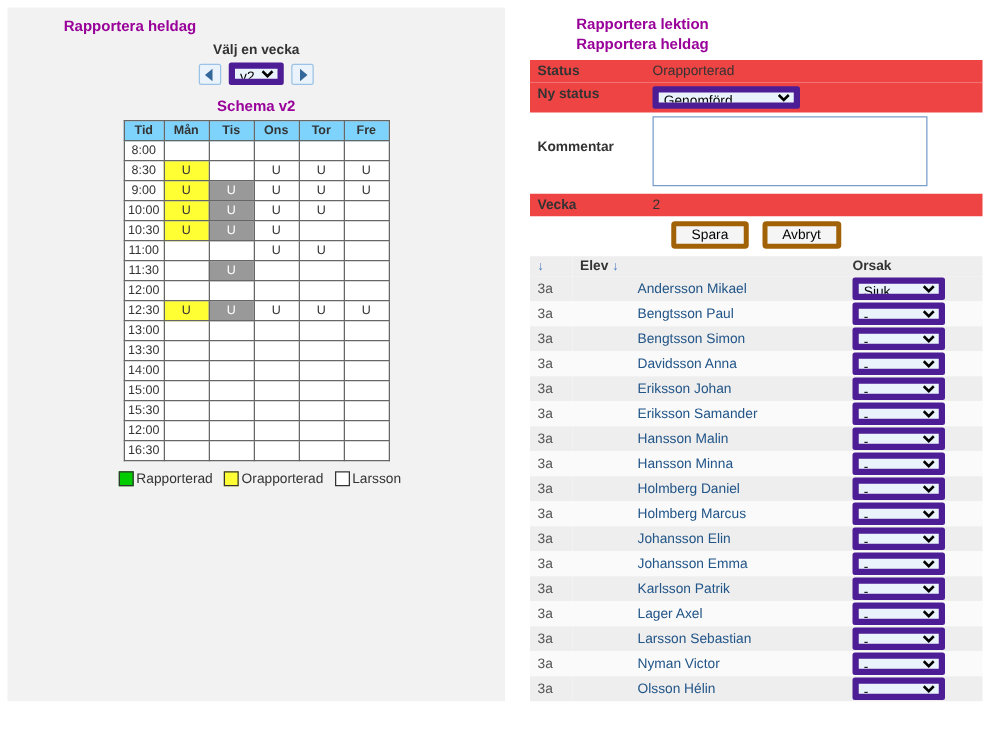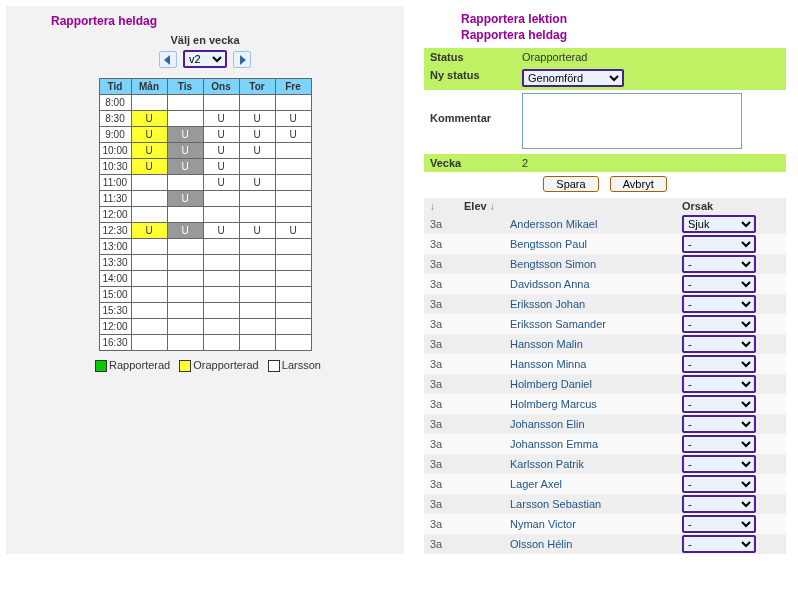--- a/index.html
+++ b/index.html
@@ -40,21 +40,21 @@
     width: 0; height: 0;
     border-top: 5px solid transparent;
     border-bottom: 5px solid transparent;
   }
   .nav-prev::after { border-right: 6px solid #336699; left: 4px; }
   .nav-next::after { border-left: 6px solid #336699; left: 6px; }
   select.week, select.status-sel, select.cause {
     font-family: inherit;
     font-size: 11px;
     background: #eaf3fb;
-    border: 2px solid #4c1d95;
+    border: 5px solid #4c1d95;
     border-radius: 2px;
     height: 18px;
   }
   select.week { width: 44px; margin: 0 3px; vertical-align: middle; }
   h4.schema {
     color: #990099;
     font-size: 12px;
     text-align: center;
     margin: 0 0 4px;
   }
@@ -74,34 +74,34 @@
   .u { background: #ffff33; }
   .gy { background: #999; color: #fff; }
   .legend { text-align: center; margin-top: 8px; }
   .legbox { display: inline-block; width: 12px; height: 12px; border: 1px solid #333; vertical-align: middle; margin: 0 2px 0 6px; }
   .lg-green { background: #00cc00; }
   .lg-yellow { background: #ffff33; }
   .lg-white { background: #fff; }
 
   table.form { width: 100%; border-collapse: collapse; margin-bottom: 4px; }
   table.form td { padding: 3px 6px; vertical-align: top; }
-  table.form tr.band td { background: #bef264; }
+  table.form tr.band td { background: #ef4444; }
   table.form td.lab { font-weight: bold; width: 92px; }
-  select.status-sel { width: 102px; }
+  select.status-sel { width: 118px; }
   textarea.comment {
     width: 220px; height: 56px;
     font-family: inherit; font-size: 11px;
     border: 1px solid #7a9ecb;
     resize: none;
   }
   .btnrow { text-align: center; margin: 4px 0 6px; }
   button.btn {
     font-family: inherit; font-size: 11px;
     background: #f5f5f5;
-    border: 1px solid #a16207;
+    border: 4px solid #a16207;
     border-radius: 3px;
     padding: 1px 12px;
     margin: 0 4px;
     cursor: pointer;
   }
   table.students { width: 100%; border-collapse: collapse; }
   table.students th {
     background: #eee;
     font-weight: bold;
     text-align: left;
@@ -123,20 +123,21 @@
   <div class="left">
     <h3 class="section">Rapportera heldag</h3>
     <div class="center week-row">
       <span class="week-label">Välj en vecka</span>
       <span class="nav-btn nav-prev"></span>
       <select class="week">
         <option>v2</option>
       </select>
       <span class="nav-btn nav-next"></span>
     </div>
+    <h4 class="schema">Schema v2</h4>
 
     <table class="sched">
       <thead>
         <tr id="sched-head">
             <th>Tid</th>
             <th>Mån</th>
             <th>Tis</th>
             <th>Ons</th>
             <th>Tor</th>
             <th>Fre</th>

